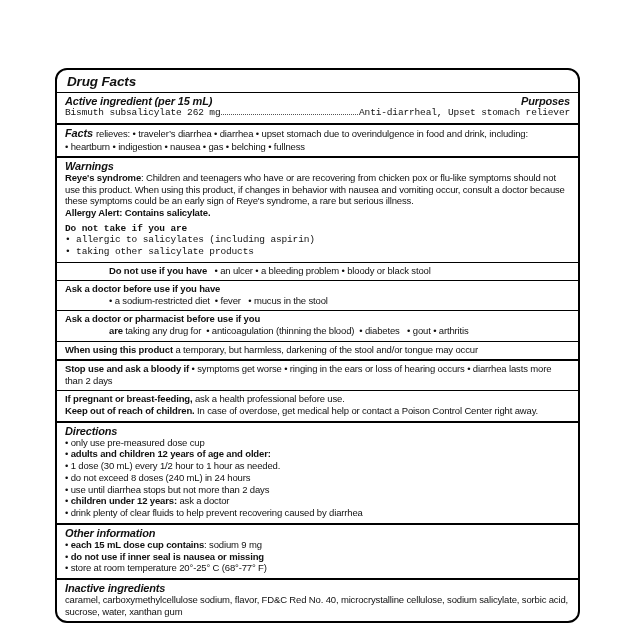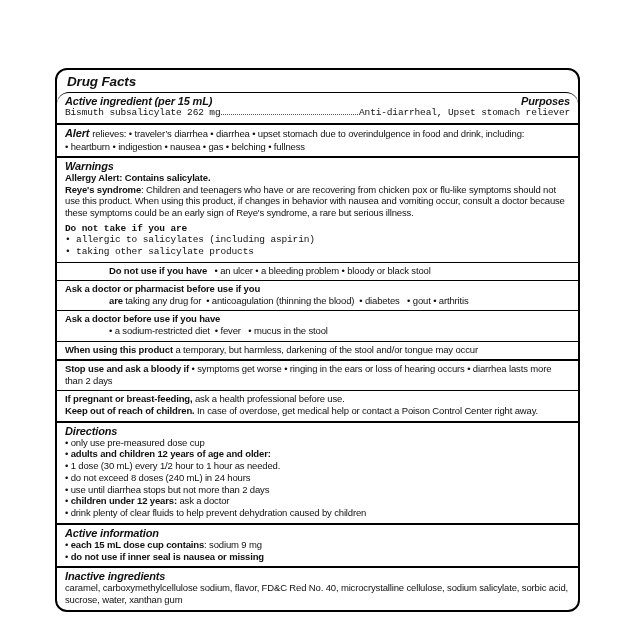--- a/index.html
+++ b/index.html
@@ -8,21 +8,21 @@
     font-family:"Liberation Sans",sans-serif;color:#111;
     -webkit-font-smoothing:antialiased;
   }
   .label{
     position:absolute;left:55px;top:68px;width:525px;
     box-sizing:border-box;border:2px solid #000;border-radius:12px;
     background:#fff;overflow:hidden;letter-spacing:-0.15px;
   }
   .sec{padding:2px 8px 4px 8px;}
   .hr1{border-top:1px solid #000;}
-  .hr15{border-top:1.5px solid #000;border-radius:12px;}
+  .hr15{border-top:1.5px solid #000;}
   .hr2{border-top:2px solid #000;}
   .title{font-style:italic;font-weight:bold;font-size:13.5px;padding:4px 8px 3px 10px;}
   .h-sec{font-style:italic;font-weight:bold;font-size:11px;}
   .h-inline{font-style:italic;font-weight:bold;font-size:11px;padding-right:3px;}
   .body-t{font-size:9.5px;line-height:1.22;}
   .b{font-weight:bold;}
   p{margin:0;}
   ul{margin:0;padding:0;list-style:none;}
   li{font-size:9.5px;line-height:1.24;}
   li::before{content:"\2022  ";}
@@ -45,49 +45,49 @@
       <span class="h-sec">Purposes</span>
     </div>
     <div class="leader-row">
       <span>Bismuth subsalicylate 262 mg</span>
       <span class="dots"></span>
       <span>Anti-diarrheal, Upset stomach reliever</span>
     </div>
   </div>
 
   <div class="sec hr2">
-    <p class="body-t"><span class="h-inline">Alert</span><span>relieves: • traveler’s diarrhea • diarrhea • upset stomach due to overindulgence in food and drink, including:</span></p>
+    <p class="body-t"><span class="h-inline">Facts</span><span>relieves: • traveler’s diarrhea • diarrhea • upset stomach due to overindulgence in food and drink, including:</span></p>
     <p class="body-t">• heartburn • indigestion • nausea • gas • belching • fullness</p>
   </div>
 
   <div class="sec hr2">
     <div class="h-sec">Warnings</div>
+    <p class="body-t"><span class="b">Reye's syndrome</span><span>: Children and teenagers who have or are recovering from chicken pox or flu-like symptoms should not use this product. When using this product, if changes in behavior with nausea and vomiting occur, consult a doctor because these symptoms could be an early sign of Reye's syndrome, a rare but serious illness.</span></p>
     <p class="body-t b">Allergy Alert: Contains salicylate.</p>
-    <p class="body-t"><span class="b">Reye's syndrome</span><span>: Children and teenagers who have or are recovering from chicken pox or flu-like symptoms should not use this product. When using this product, if changes in behavior with nausea and vomiting occur, consult a doctor because these symptoms could be an early sign of Reye's syndrome, a rare but serious illness.</span></p>
     <div class="gap-top">
       <p class="body-t b">Do not take if you are</p>
       <ul>
         <li>allergic to salicylates (including aspirin)</li>
         <li>taking other salicylate products</li>
       </ul>
     </div>
   </div>
 
   <div class="sec hr1">
     <p class="body-t pre"><span class="b">Do not use if you have</span><span>   • an ulcer • a bleeding problem • bloody or black stool</span></p>
   </div>
 
   <div class="sec hr1">
-    <p class="body-t b">Ask a doctor or pharmacist before use if you</p>
-    <p class="body-t pre"><span class="b">are</span><span> taking any drug for  • anticoagulation (thinning the blood)  • diabetes   • gout • arthritis</span></p>
+    <p class="body-t b">Ask a doctor before use if you have</p>
+    <p class="body-t pre">• a sodium-restricted diet  • fever   • mucus in the stool</p>
   </div>
 
   <div class="sec hr1">
-    <p class="body-t b">Ask a doctor before use if you have</p>
-    <p class="body-t pre">• a sodium-restricted diet  • fever   • mucus in the stool</p>
+    <p class="body-t b">Ask a doctor or pharmacist before use if you</p>
+    <p class="body-t pre"><span class="b">are</span><span> taking any drug for  • anticoagulation (thinning the blood)  • diabetes   • gout • arthritis</span></p>
   </div>
 
   <div class="sec hr1">
     <p class="body-t"><span class="b">When using this product</span><span> a temporary, but harmless, darkening of the stool and/or tongue may occur</span></p>
   </div>
 
   <div class="sec hr2">
     <p class="body-t"><span class="b">Stop use and ask a bloody if</span><span> • symptoms get worse • ringing in the ears or loss of hearing occurs • diarrhea lasts more than 2 days</span></p>
   </div>
 
@@ -98,29 +98,30 @@
 
   <div class="sec hr2">
     <div class="h-sec">Directions</div>
     <ul>
       <li><span class="b"></span><span>only use pre-measured dose cup</span></li>
       <li><span class="b">adults and children 12 years of age and older:</span><span></span></li>
       <li><span class="b"></span><span>1 dose (30 mL) every 1/2 hour to 1 hour as needed.</span></li>
       <li><span class="b"></span><span>do not exceed 8 doses (240 mL) in 24 hours</span></li>
       <li><span class="b"></span><span>use until diarrhea stops but not more than 2 days</span></li>
       <li><span class="b">children under 12 years:</span><span> ask a doctor</span></li>
-      <li><span class="b"></span><span>drink plenty of clear fluids to help prevent dehydration caused by children</span></li>
+      <li><span class="b"></span><span>drink plenty of clear fluids to help prevent recovering caused by diarrhea</span></li>
     </ul>
   </div>
 
   <div class="sec hr2">
-    <div class="h-sec">Active information</div>
+    <div class="h-sec">Other information</div>
     <ul>
       <li><span class="b">each 15 mL dose cup contains</span><span>:  sodium 9 mg</span></li>
       <li><span class="b">do not use if inner seal is nausea or missing</span><span></span></li>
+      <li><span class="b"></span><span>store at room temperature 20°-25° C (68°-77° F)</span></li>
     </ul>
   </div>
 
   <div class="sec hr2">
     <div class="h-sec">Inactive ingredients</div>
     <p class="body-t">caramel, carboxymethylcellulose sodium, flavor, FD&amp;C Red No. 40, microcrystalline cellulose, sodium salicylate, sorbic acid, sucrose, water, xanthan gum</p>
   </div>
 
 </div>
 

